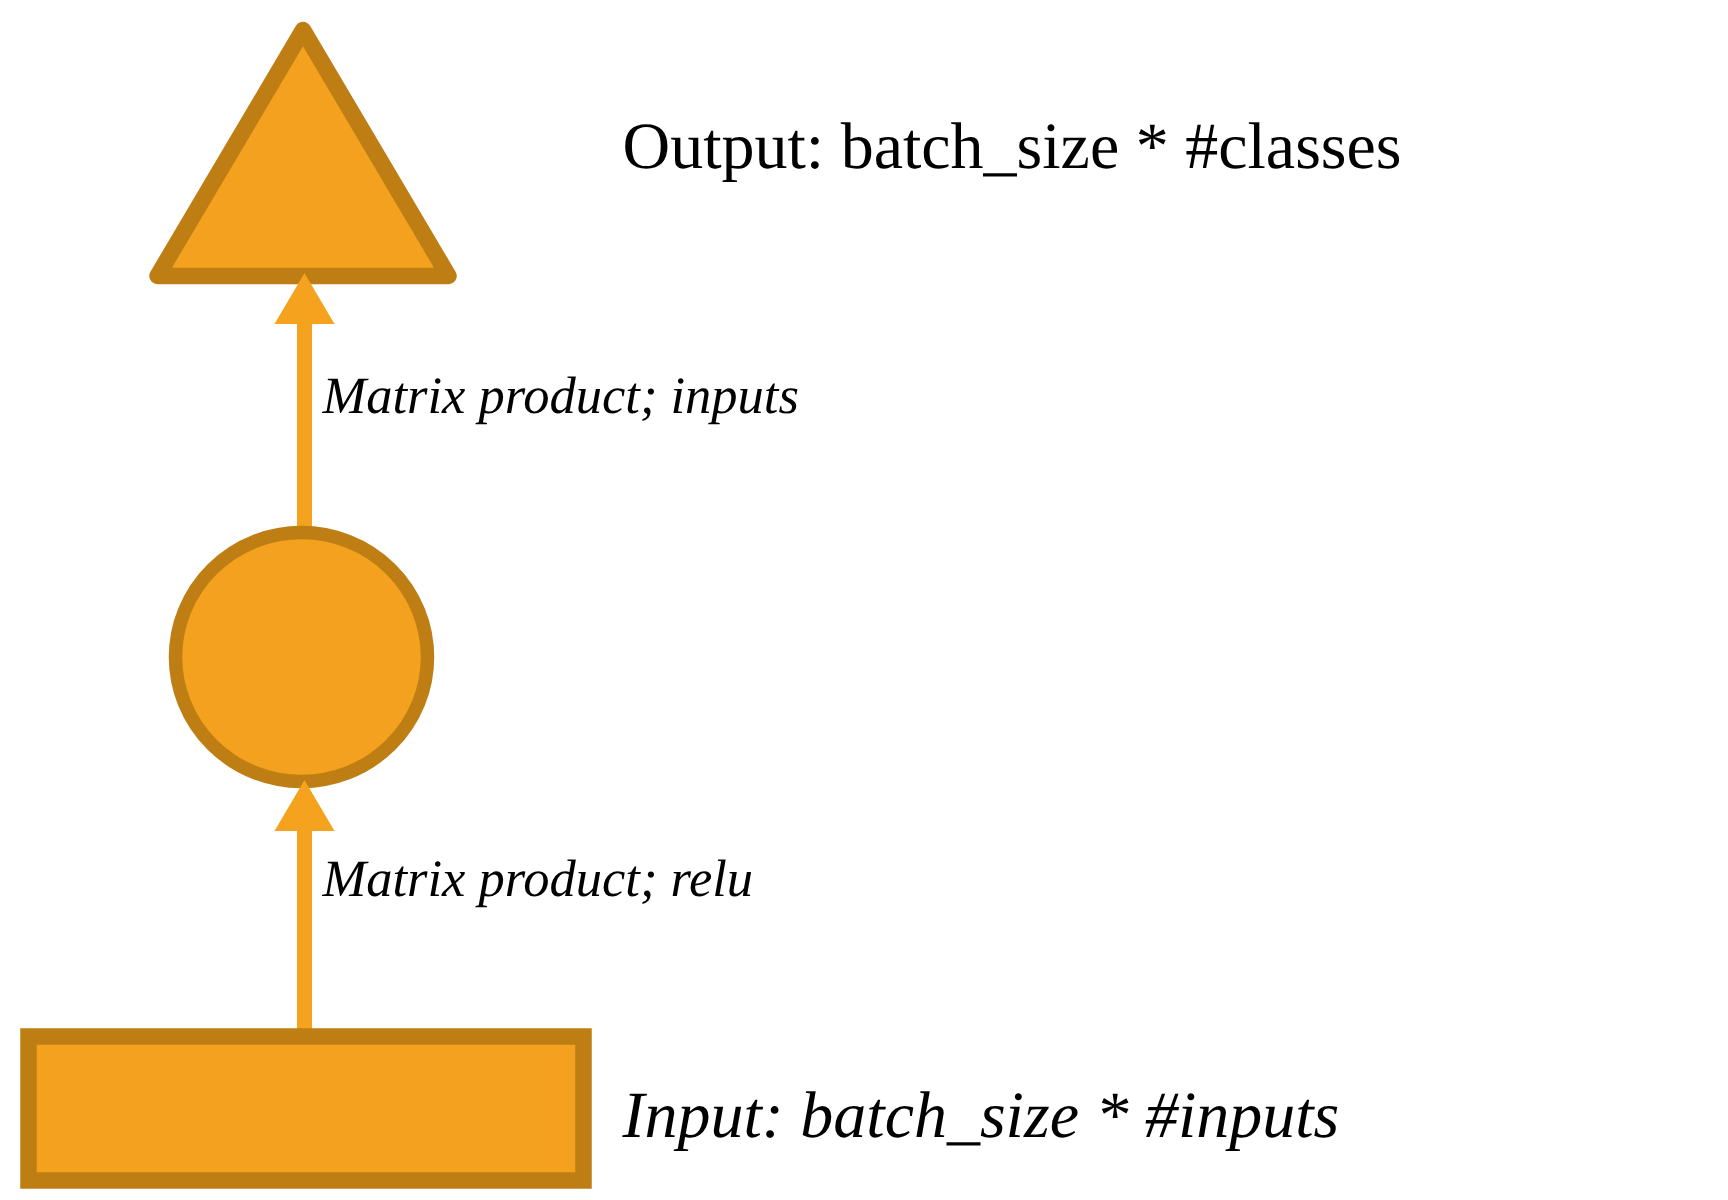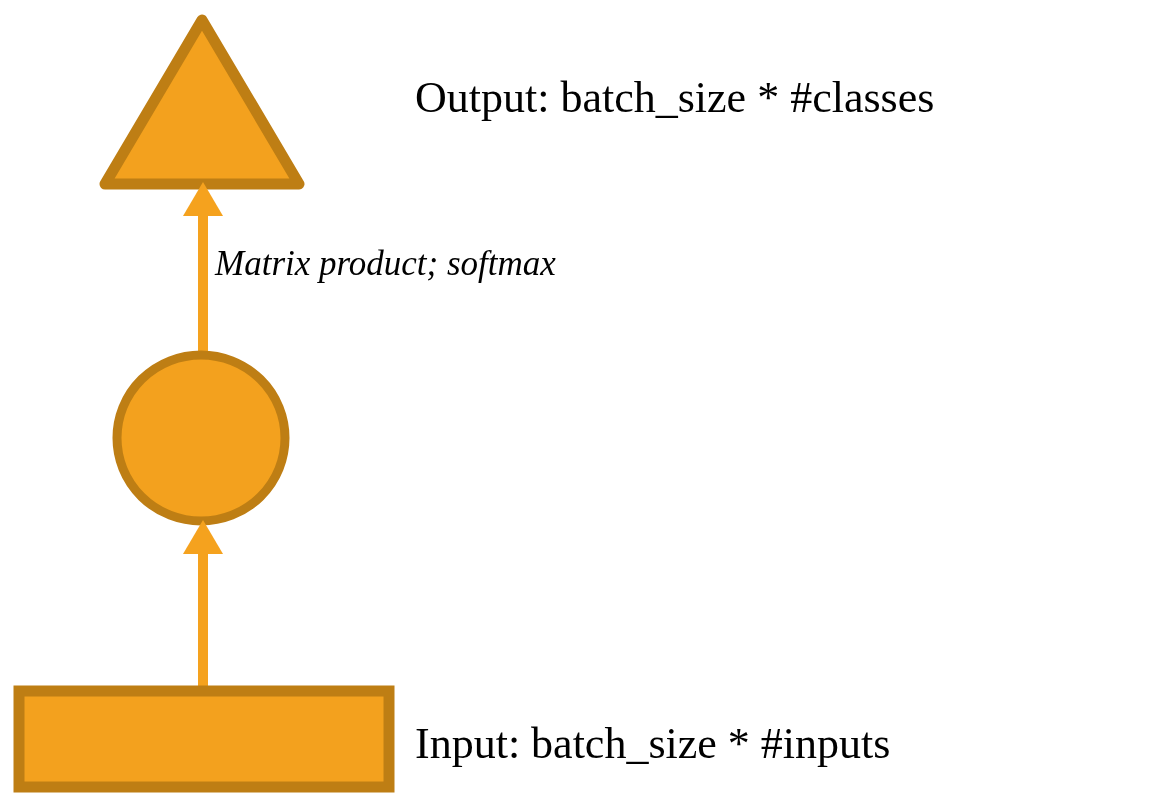--- a/index.html
+++ b/index.html
@@ -34,21 +34,21 @@
   .layer-label {
     position: absolute;
     color: #000000;
     font-size: 44px;
     line-height: 1;
     white-space: nowrap;
     font-weight: normal;
   }
   #label-output { left: 415px; top: 76px;  }
   #label-hidden { left: 415px; top: 413px; }
-  #label-input  { left: 415px; top: 722px; }
+  #label-input  { left: 415px; top: 722px; font-style: italic; }
 
   .edge-label {
     position: absolute;
     color: #000000;
     font-size: 35px;
     line-height: 1;
     white-space: nowrap;
     font-style: italic;
   }
   #label-edge-softmax { left: 215px; top: 246px; }
@@ -63,32 +63,33 @@
     <polygon points="106,10 203,174 9,174" fill="#F3A11E" stroke="#BE7E14" stroke-width="11" stroke-linejoin="round"></polygon>
   </svg>
 
   <div class="layer-label" id="label-output">Output: batch_size * #classes</div>
 
   <svg id="arrow-hidden-to-output" class="shape-svg" viewBox="0 0 54 182">
     <rect x="22" y="22" width="10" height="160" fill="#F5A21E"></rect>
     <polygon points="27,2 47,36 7,36" fill="#F5A21E"></polygon>
   </svg>
 
-  <div class="edge-label" id="label-edge-softmax">Matrix product; softmax</div>
+  <div class="edge-label" id="label-edge-softmax">Matrix product; inputs</div>
 
   <svg id="circle-svg" class="shape-svg" viewBox="0 0 190 188">
     <ellipse cx="95" cy="94" rx="84" ry="83" fill="#F3A11E" stroke="#BE7E14" stroke-width="9"></ellipse>
   </svg>
 
 
   <svg id="arrow-input-to-hidden" class="shape-svg" viewBox="0 0 54 176">
     <rect x="22" y="22" width="10" height="154" fill="#F5A21E"></rect>
     <polygon points="27,2 47,36 7,36" fill="#F5A21E"></polygon>
   </svg>
 
+  <div class="edge-label" id="label-edge-relu">Matrix product; relu</div>
 
   <svg id="rect-svg" class="shape-svg" viewBox="0 0 392 120">
     <rect x="13" y="13" width="370" height="96" fill="#F3A11E" stroke="#BE7E14" stroke-width="11"></rect>
   </svg>
 
   <div class="layer-label" id="label-input">Input: batch_size * #inputs</div>
 
 </div>
 
 </body></html>

